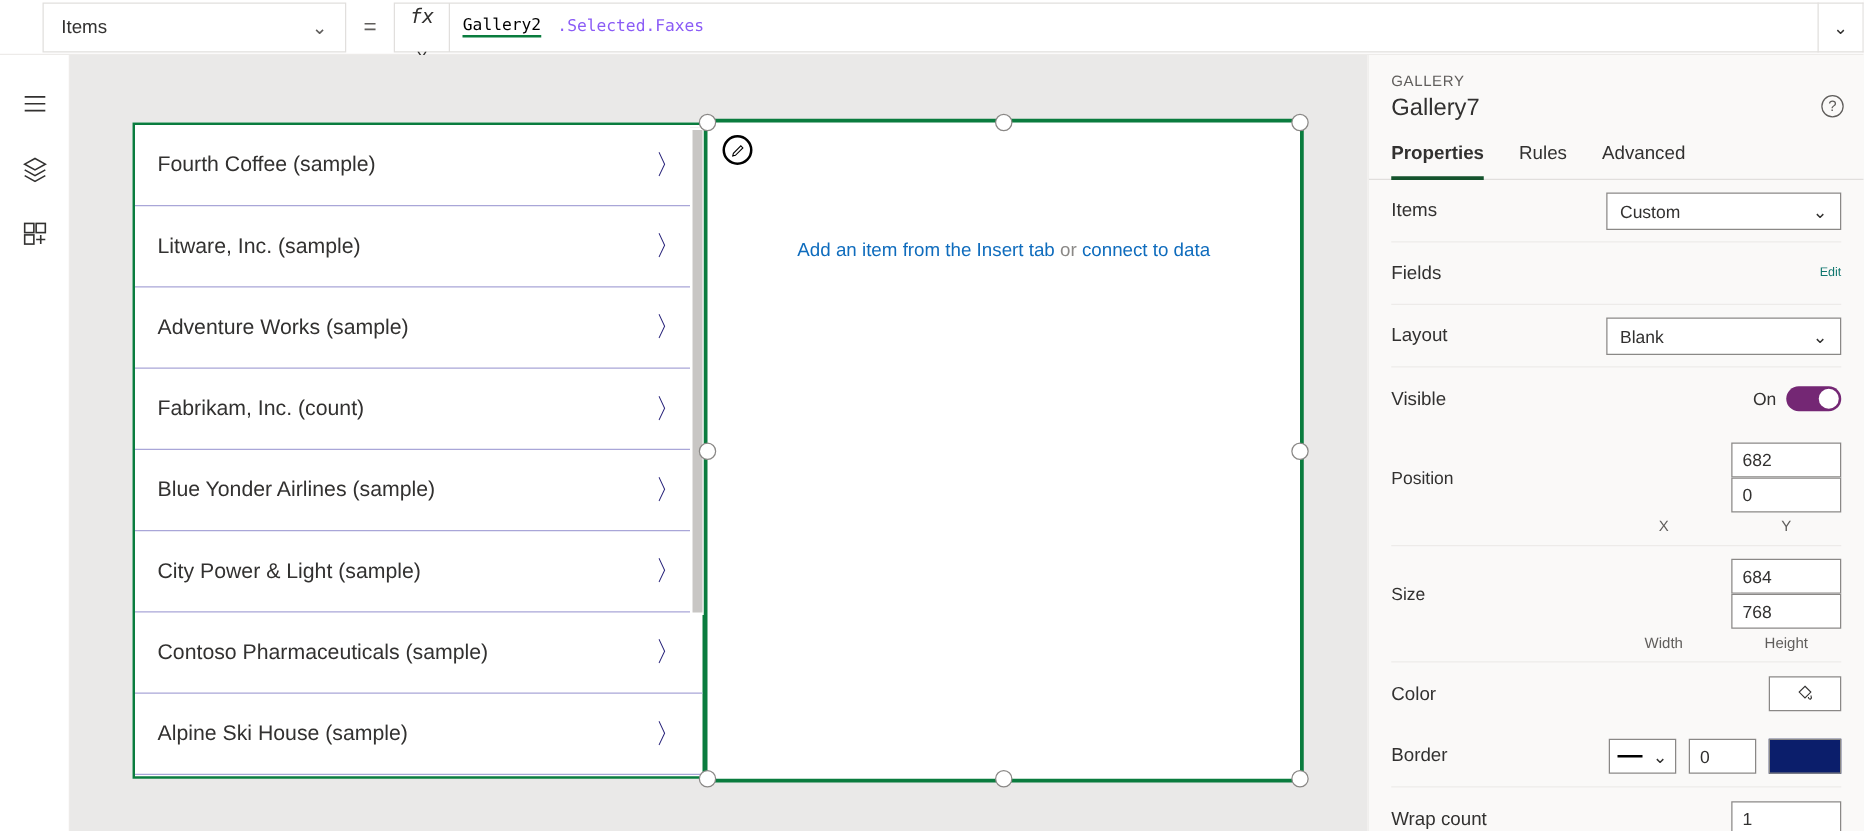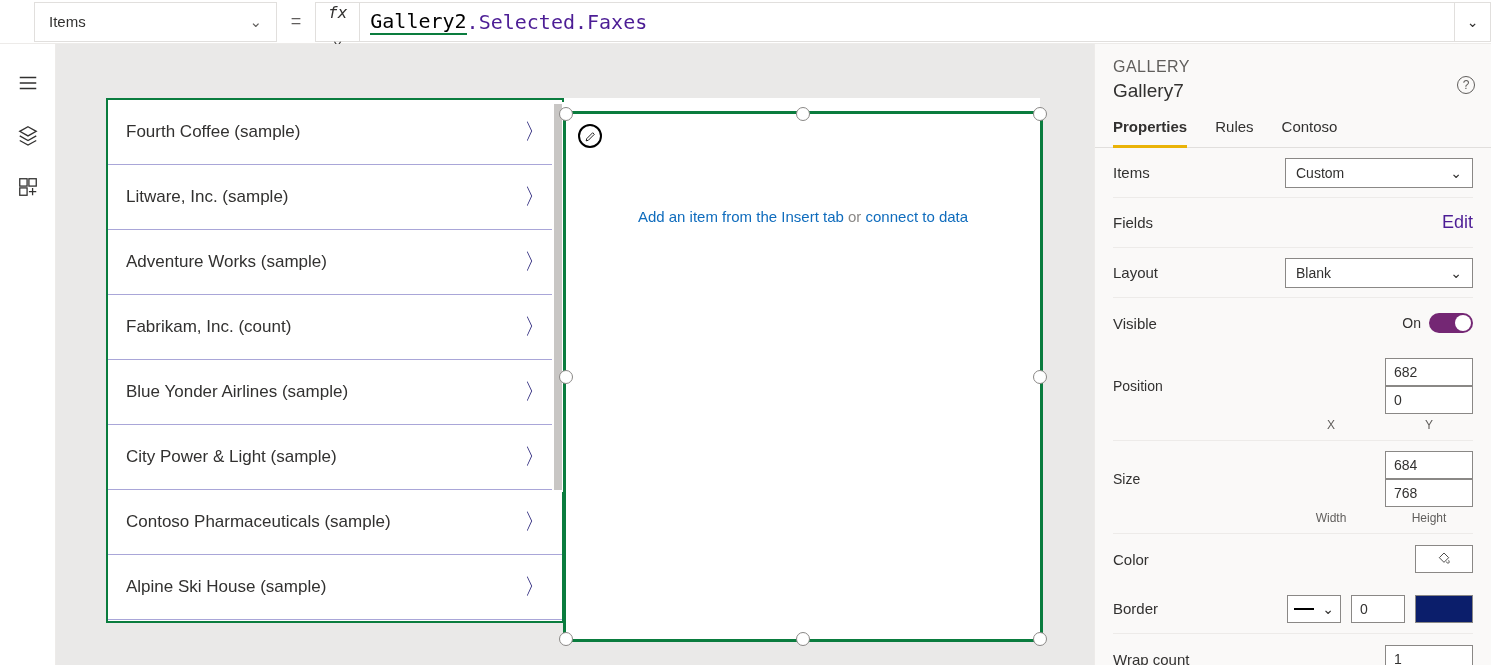--- a/index.html
+++ b/index.html
@@ -6,71 +6,71 @@
   html, body { height: 100%; font-family: "Segoe UI", Arial, sans-serif; font-size: 14px; color: #323130; background:#faf9f8; }
   body { width:1491px; height:665px; overflow:hidden; position:relative; }
 
   
   .formula-bar { display:flex; align-items:center; height:44px; background:#fff; border-bottom:1px solid #edebe9; }
   .prop-dd { width:243px; height:40px; margin-left:34px; border:1px solid #e1dfdd; background:#fff; display:flex; align-items:center; justify-content:space-between; padding:0 14px; font-size:15px; }
   .prop-dd .chev { color:#605e5c; }
   .equals { width:38px; text-align:center; font-size:18px; color:#605e5c; }
   .fx-box { display:flex; align-items:center; height:40px; border:1px solid #e1dfdd; padding:0 12px; gap:8px; font-style:italic; font-family:"Segoe UI","Lucida Console",monospace; font-size:16px;flex-direction:column; }
   .fx-box .fx { font-style:italic; }
-  .formula-input { flex:1; height:40px; border:1px solid #e1dfdd; border-left:none; padding:0 10px; font-size:20px; font-family:Consolas,"Segoe UI",monospace; display:flex; align-items:center; position:relative; }
+  .formula-input { flex:1; height:40px; border:1px solid #e1dfdd; border-left:none; padding:0 10px; font-size:13px; font-family:Consolas,"Segoe UI",monospace; display:flex; align-items:center; position:relative; }
   .formula-input .gal2 { border-bottom:2px solid #0a7c3e; color:#000; }
-  .formula-input .rest { color:#4c1d95; }
+  .formula-input .rest { color:#8b5cf6;margin-left:13px; }
   .formula-expand { width:36px; height:40px; border:1px solid #e1dfdd; border-left:none; display:flex; align-items:center; justify-content:center; }
 
   
   .left-rail { position:absolute; left:0; top:44px; bottom:0; width:56px; background:#fff; border-right:1px solid #edebe9; display:flex; flex-direction:column; align-items:center; gap:30px; padding-top:28px; }
   .rail-icon { width:22px; height:22px; display:flex; align-items:center; justify-content:center; color:#323130; cursor:pointer; }
   .rail-icon svg { width:22px; height:22px; stroke:#323130; fill:none; stroke-width:1.4; }
 
   
   .canvas { position:absolute; left:56px; right:397px; top:44px; bottom:0; background:#eae9e8; }
   .artboard { position:absolute; left:50px; top:54px; width:934px; height:525px; background:#fff; }
 
   
   .gallery2 { position:absolute; left:0; top:0; width:458px; height:525px; border:2px solid #0a7c3e; background:#fff; }
   .gallery2 .item { height:65px; border-bottom:1px solid #a9a6d8; display:flex; align-items:center; justify-content:space-between; padding:0 16px 0 18px; font-size:17px; }
   .gallery2 .item:first-child { font-weight:400; }
   .gallery2 .item .chev { color:#28237a; font-size:22px; }
   .gallery2 .scrollbar { position:absolute; right:-2px; top:2px; width:12px; height:390px; background:#c8c6c4; border:2px solid #fff; }
 
   
-  .gallery7 { position:absolute; left:460px; top:16px; width:474px; height:525px; background:#fff; }
+  .gallery7 { position:absolute; left:460px; top:0; width:474px; height:525px; background:#fff; }
   .sel-border { position:absolute; left:-3px; top:-3px; right:-3px; bottom:-3px; border:3px solid #0a7c3e; pointer-events:none; }
   .handle { position:absolute; width:14px; height:14px; background:#fff; border:1px solid #8a8886; border-radius:50%; }
   .h-tl{ left:-7px; top:-7px;} .h-tc{ left:50%; top:-7px; margin-left:-7px;} .h-tr{ right:-7px; top:-7px;}
   .h-ml{ left:-7px; top:50%; margin-top:-7px;} .h-mr{ right:-7px; top:50%; margin-top:-7px;}
   .h-bl{ left:-7px; bottom:-7px;} .h-bc{ left:50%; bottom:-7px; margin-left:-7px;} .h-br{ right:-7px; bottom:-7px;}
   .edit-pencil { position:absolute; left:12px; top:10px; width:24px; height:24px; border:2px solid #000; border-radius:50%; display:flex; align-items:center; justify-content:center; background:#fff; }
   .edit-pencil svg { width:13px; height:13px; stroke:#000; fill:none; stroke-width:1.6; }
   .empty-msg { position:absolute; width:100%; top:94px; text-align:center; font-size:15px; }
   .empty-msg .link { color:#0f6cbd; cursor:pointer; }
   .empty-msg .or { color:#8a8886; }
 
   
   .right-pane { position:absolute; right:0; top:44px; bottom:0; width:397px; background:#faf9f8; border-left:1px solid #edebe9; overflow:hidden; }
   .rp-header { padding:14px 18px 0 18px; position:relative; }
-  .rp-header .cat { font-size:16px; letter-spacing:0.5px; color:#605e5c; text-transform:uppercase; }
+  .rp-header .cat { font-size:12px; letter-spacing:0.5px; color:#605e5c; text-transform:uppercase; }
   .rp-header .name { font-size:19px; margin-top:4px; }
   .rp-header .help { position:absolute; right:16px; top:32px; width:18px; height:18px; border:1px solid #605e5c; border-radius:50%; font-size:12px; display:flex; align-items:center; justify-content:center; color:#605e5c; cursor:pointer;}
   .tabs { display:flex; gap:28px; padding:16px 18px 0 18px; border-bottom:1px solid #e1dfdd; }
   .tab { padding-bottom:10px; font-size:15px; color:#323130; cursor:pointer; }
-  .tab.active { font-weight:600; border-bottom:3px solid #eab308; margin-bottom:-1px; }
+  .tab.active { font-weight:600; border-bottom:3px solid #14532d; margin-bottom:-1px; }
 
   .prop-section { padding:0 18px; }
   .prop-row { display:flex; align-items:center; justify-content:space-between; min-height:50px; border-bottom:1px solid #edebe9; }
   .prop-row.no-border { border-bottom:none; }
   .prop-row .label { font-size:15px; }
   .prop-row .control { display:flex; align-items:center; gap:10px; }
   .dd { height:30px; min-width:188px; border:1px solid #8a8886; background:#fff; display:flex; align-items:center; justify-content:space-between; padding:0 10px; font-size:14px; }
-  .txtlink { color:#4c1d95; font-size:18px; cursor:pointer; }
+  .txtlink { color:#0f766e; font-size:10px; cursor:pointer; }
   .toggle { display:flex; align-items:center; gap:8px; }
   .toggle .lbl { font-size:14px; }
   .switch { width:44px; height:20px; background:#742774; border-radius:10px; position:relative; cursor:pointer; }
   .switch .knob { position:absolute; right:2px; top:2px; width:16px; height:16px; background:#fff; border-radius:50%; }
   .num { width:88px; height:28px; border:1px solid #8a8886; background:#fff; padding:0 8px; display:flex; align-items:center; }
   .sublabels { display:flex; gap:10px; }
   .sublabels span { width:88px; text-align:center; font-size:12px; color:#605e5c; }
   .prop-multirow { padding:10px 0 8px 0; border-bottom:1px solid #edebe9; }
   .prop-multirow .top { display:flex; justify-content:space-between; align-items:center; }
   .swatch { width:58px; height:28px; border:1px solid #8a8886; background:#fff; display:flex; align-items:center; justify-content:center; }
@@ -187,21 +187,21 @@
 
 <div class="right-pane">
   <div class="rp-header">
     <div class="cat">GALLERY</div>
     <div class="name">Gallery7</div>
     <div class="help">?</div>
   </div>
   <div class="tabs">
     <div class="tab active">Properties</div>
     <div class="tab">Rules</div>
-    <div class="tab">Contoso</div>
+    <div class="tab">Advanced</div>
   </div>
 
   <div class="prop-section">
 
     <div class="prop-row">
       <span class="label">Items</span>
       <div class="dd">
         <span>Custom</span>
         <span>⌄</span>
       </div>

